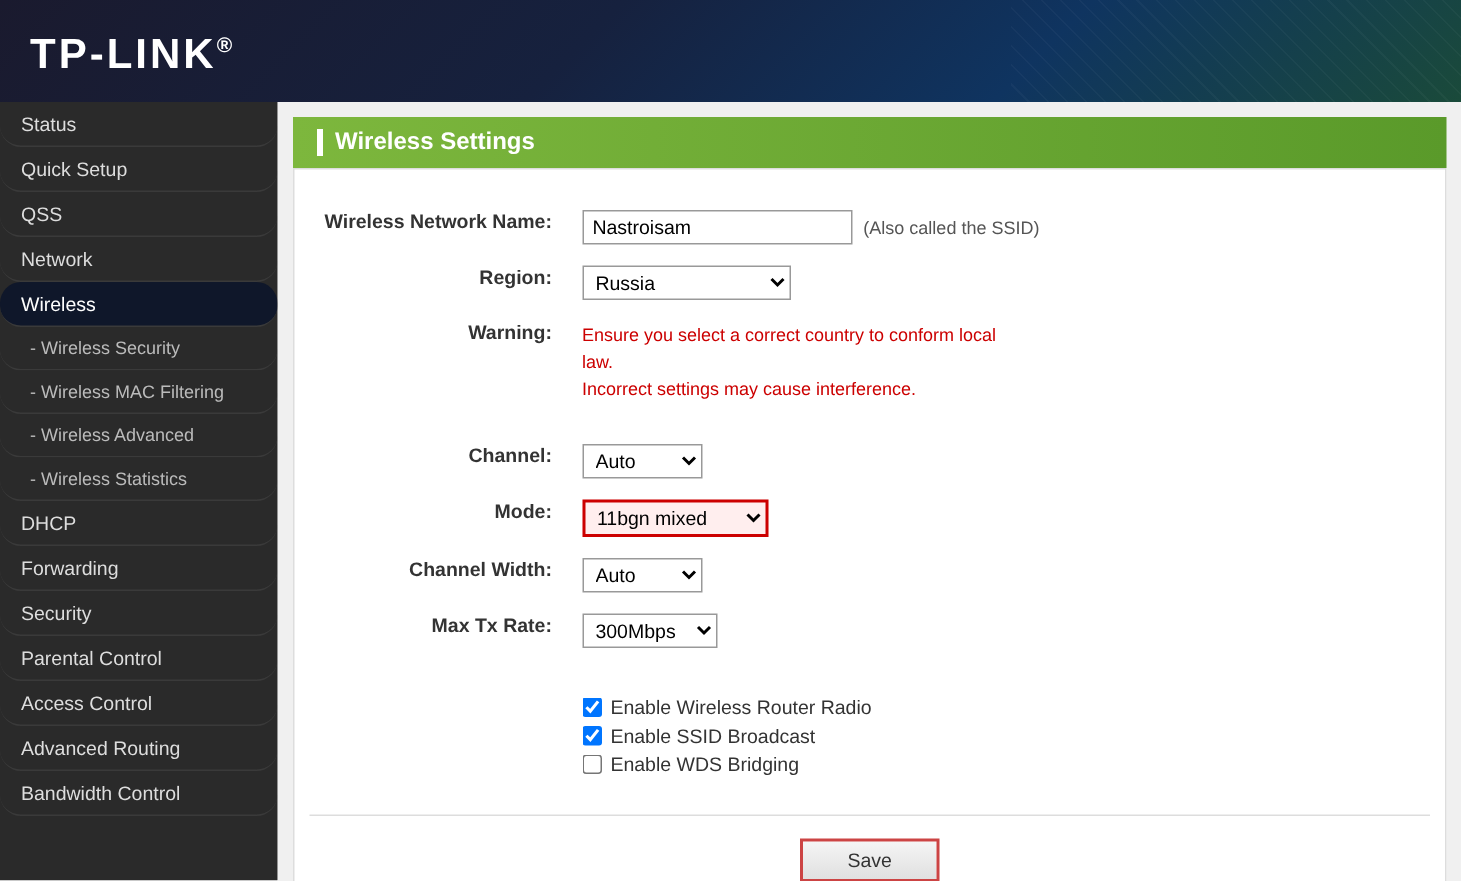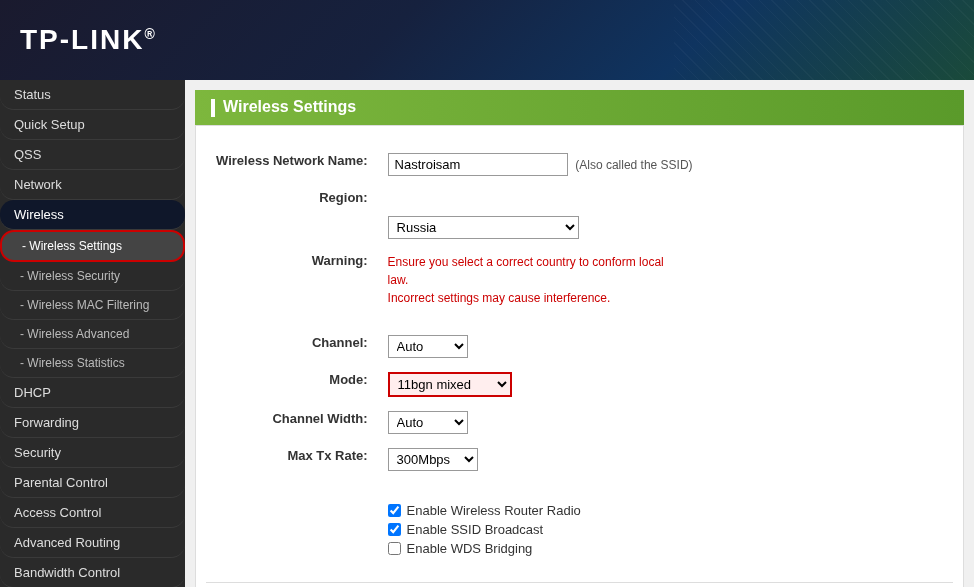--- a/index.html
+++ b/index.html
@@ -1,23 +1,23 @@
 <!DOCTYPE html>
 <html><head>
   <meta charset="utf-8">
   <style>
     * { margin: 0; padding: 0; box-sizing: border-box; }
     body { width: 974px; height: 587px; font-family: Arial, sans-serif; font-size: 13px; overflow: hidden; display: flex; flex-direction: column; }
 
     
     #header {
       background: linear-gradient(135deg, #1a1a2e 0%, #16213e 40%, #0f3460 70%, #1a4a3a 100%);
-      height: 80px;
+      height: 68px;
       display: flex;
-      align-items: center;
+      align-items: flex-end;
       padding: 16px 20px;
       position: relative;
       overflow: hidden;
     }
     #header::after {
       content: '';
       position: absolute;
       right: 0; top: 0; bottom: 0;
       width: 300px;
       background: repeating-linear-gradient(
@@ -153,21 +153,21 @@
       padding: 3px 6px;
       font-size: 13px;
       width: 180px;
     }
     select {
       border: 1px solid #999;
       padding: 2px 4px;
       font-size: 13px;
       background: white;
     }
-    .region-select { width: 191px; margin-top: 26px; }
+    .region-select { width: 139px; }
     .channel-select { width: 80px; }
     .mode-select {
       width: 124px;
       background: #ffeeee;
       border: 2px solid #cc0000;
     }
     .chwidth-select { width: 80px; }
     .txrate-select { width: 90px; }
 
     .ssid-note {
@@ -227,21 +227,20 @@
 
 <div id="main-layout">
 
   <div id="sidebar">
 
     <div class="sidebar-item">Status</div>
     <div class="sidebar-item">Quick Setup</div>
     <div class="sidebar-item">QSS</div>
     <div class="sidebar-item">Network</div>
     <div class="sidebar-item highlighted">Wireless</div>
-    <div class="sidebar-item sub-item active-sub">- Wireless Settings</div>
     <div class="sidebar-item sub-item">- Wireless Security</div>
     <div class="sidebar-item sub-item">- Wireless MAC Filtering</div>
     <div class="sidebar-item sub-item">- Wireless Advanced</div>
     <div class="sidebar-item sub-item">- Wireless Statistics</div>
     <div class="sidebar-item">DHCP</div>
     <div class="sidebar-item">Forwarding</div>
     <div class="sidebar-item">Security</div>
     <div class="sidebar-item">Parental Control</div>
     <div class="sidebar-item">Access Control</div>
     <div class="sidebar-item">Advanced Routing</div>

